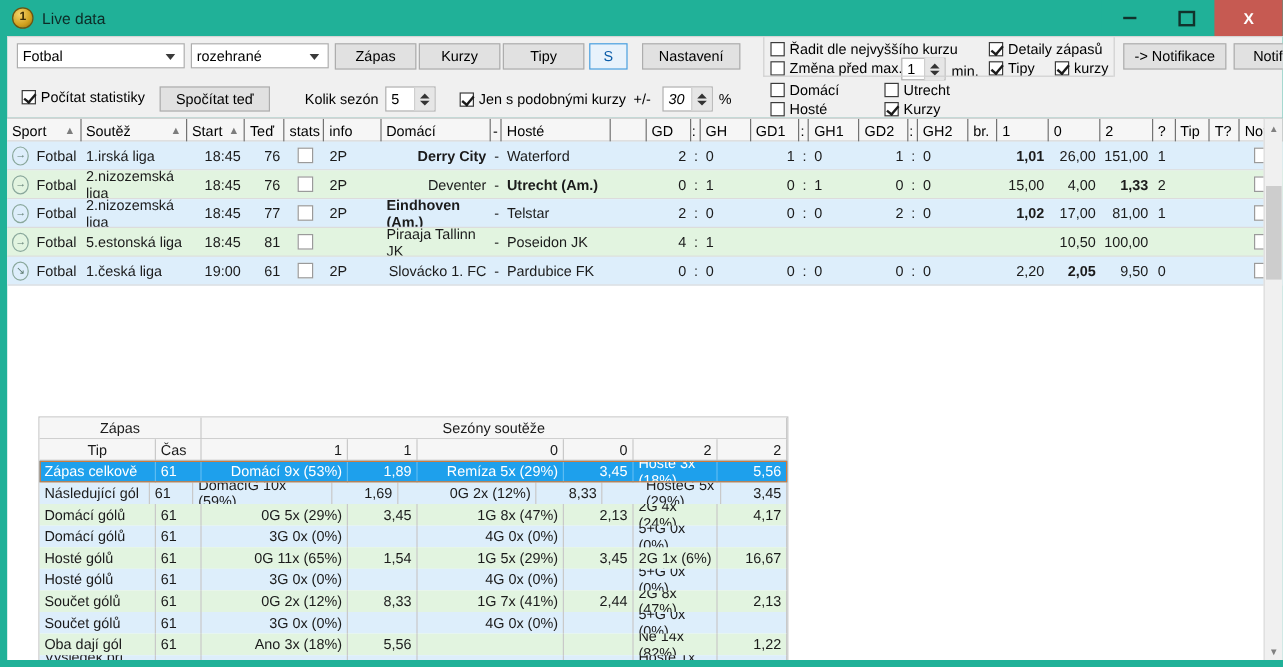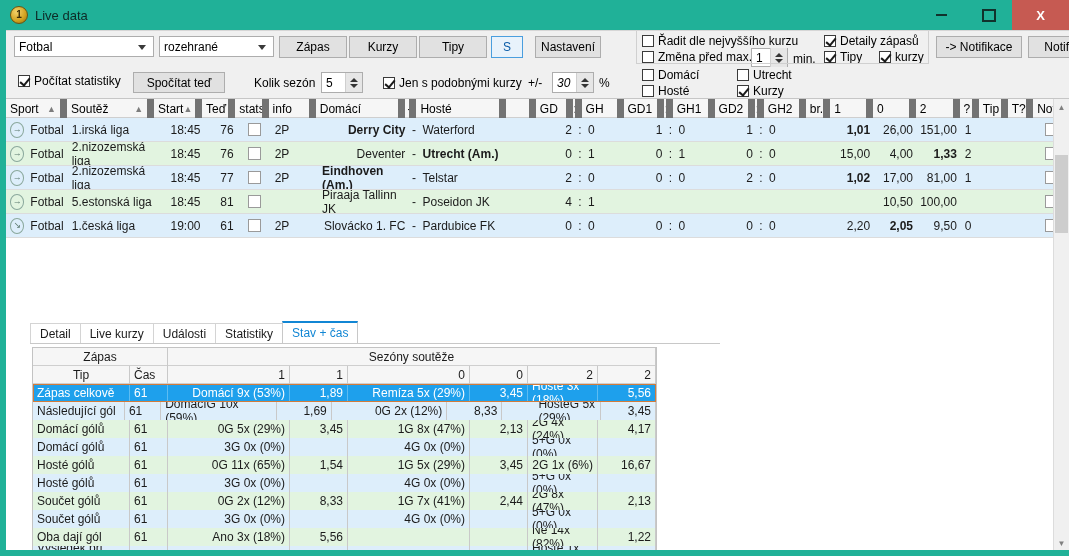--- a/index.html
+++ b/index.html
@@ -111,21 +111,21 @@
     position: absolute; left: 6px; top: 98px; width: 1063px; height: 452px;
     background: #fff; box-sizing: border-box; overflow: hidden;
     border-top: 1px solid #c6c6c6;
   }
   .ghead {
     position: relative; height: 19px; background: #f6f6f6;
     border-bottom: 1px solid #cfcfcf; display: flex;
     box-sizing: border-box;
   }
   .ghead .hc {
-    border-right: 7px solid #737373; box-sizing: border-box;
+    border-right: 1px solid #737373; box-sizing: border-box;
     display: flex; align-items: center; padding: 0 4px;
     font-size: 12px; color: #000; height: 19px; overflow: hidden;
   }
   .sortarr { margin-left: auto; color: #7d7d7d; font-size: 9px; }
   .row {
     position: relative; height: 24px; display: flex; box-sizing: border-box;
     border-bottom: 1px solid #dcdcdc;
   }
   .row.odd { background: #ddeefb; }
   .row.even { background: #e2f4e0; }
@@ -230,21 +230,21 @@
       <div class="combo-wrap" style="left:153px; top:5px; width:115px;">
         <select class="combo" style="left:0; top:0; width:115px;">
           <option>rozehrané</option>
         </select>
       </div>
 
       <div class="btn" style="left:273px; top:5px; width:68px;">Zápas</div>
       <div class="btn" style="left:343px; top:5px; width:68px;">Kurzy</div>
       <div class="btn" style="left:413px; top:5px; width:68px;">Tipy</div>
       <div class="btn sel" style="left:485px; top:5px; width:32px;">S</div>
-      <div class="btn" style="left:529px; top:5px; width:66px;">Nastavení</div>
+      <div class="btn" style="left:529px; top:5px; width:82px;">Nastavení</div>
 
       <div class="chk" style="left:636px; top:3px;">
         <span class="box"></span>
         <span>Řadit dle nejvyššího kurzu</span>
       </div>
       <div class="chk" style="left:636px; top:19px;">
         <span class="box"></span>
         <span>Změna před max.</span>
       </div>
       <div class="spin" style="left:745px; top:17px; width:37px; height:19px;">
@@ -541,27 +541,20 @@
           <div class="c " style="width: 20px;">0</div>
           <div class="c " style="width: 31px;"></div>
           <div class="c " style="width: 27px;"></div>
           <div class="c ctr" style="width: 39px;">
             <span class="smallbox"></span>
           </div>
         </div>
       </div>
 
     <div class="detail">
-      <div class="tabs" id="detail-tabs">
-          <div class="tab">Detail</div>
-          <div class="tab">Live kurzy</div>
-          <div class="tab">Události</div>
-          <div class="tab">Statistiky</div>
-          <div class="tab active">Stav + čas</div>
-        </div>
 
       <div class="stattable">
         <div class="st-r st-hdr">
           <div class="st-c ctr" style="width:135px;">Zápas</div>
           <div class="st-c ctr" style="width:488px;">Sezóny soutěže</div>
         </div>
         <div class="st-r st-hdr">
           <div class="st-c ctr" style="width:97px;">Tip</div>
           <div class="st-c" style="width:38px;">Čas</div>
           <div class="st-c r" style="width:122px;">1</div>

